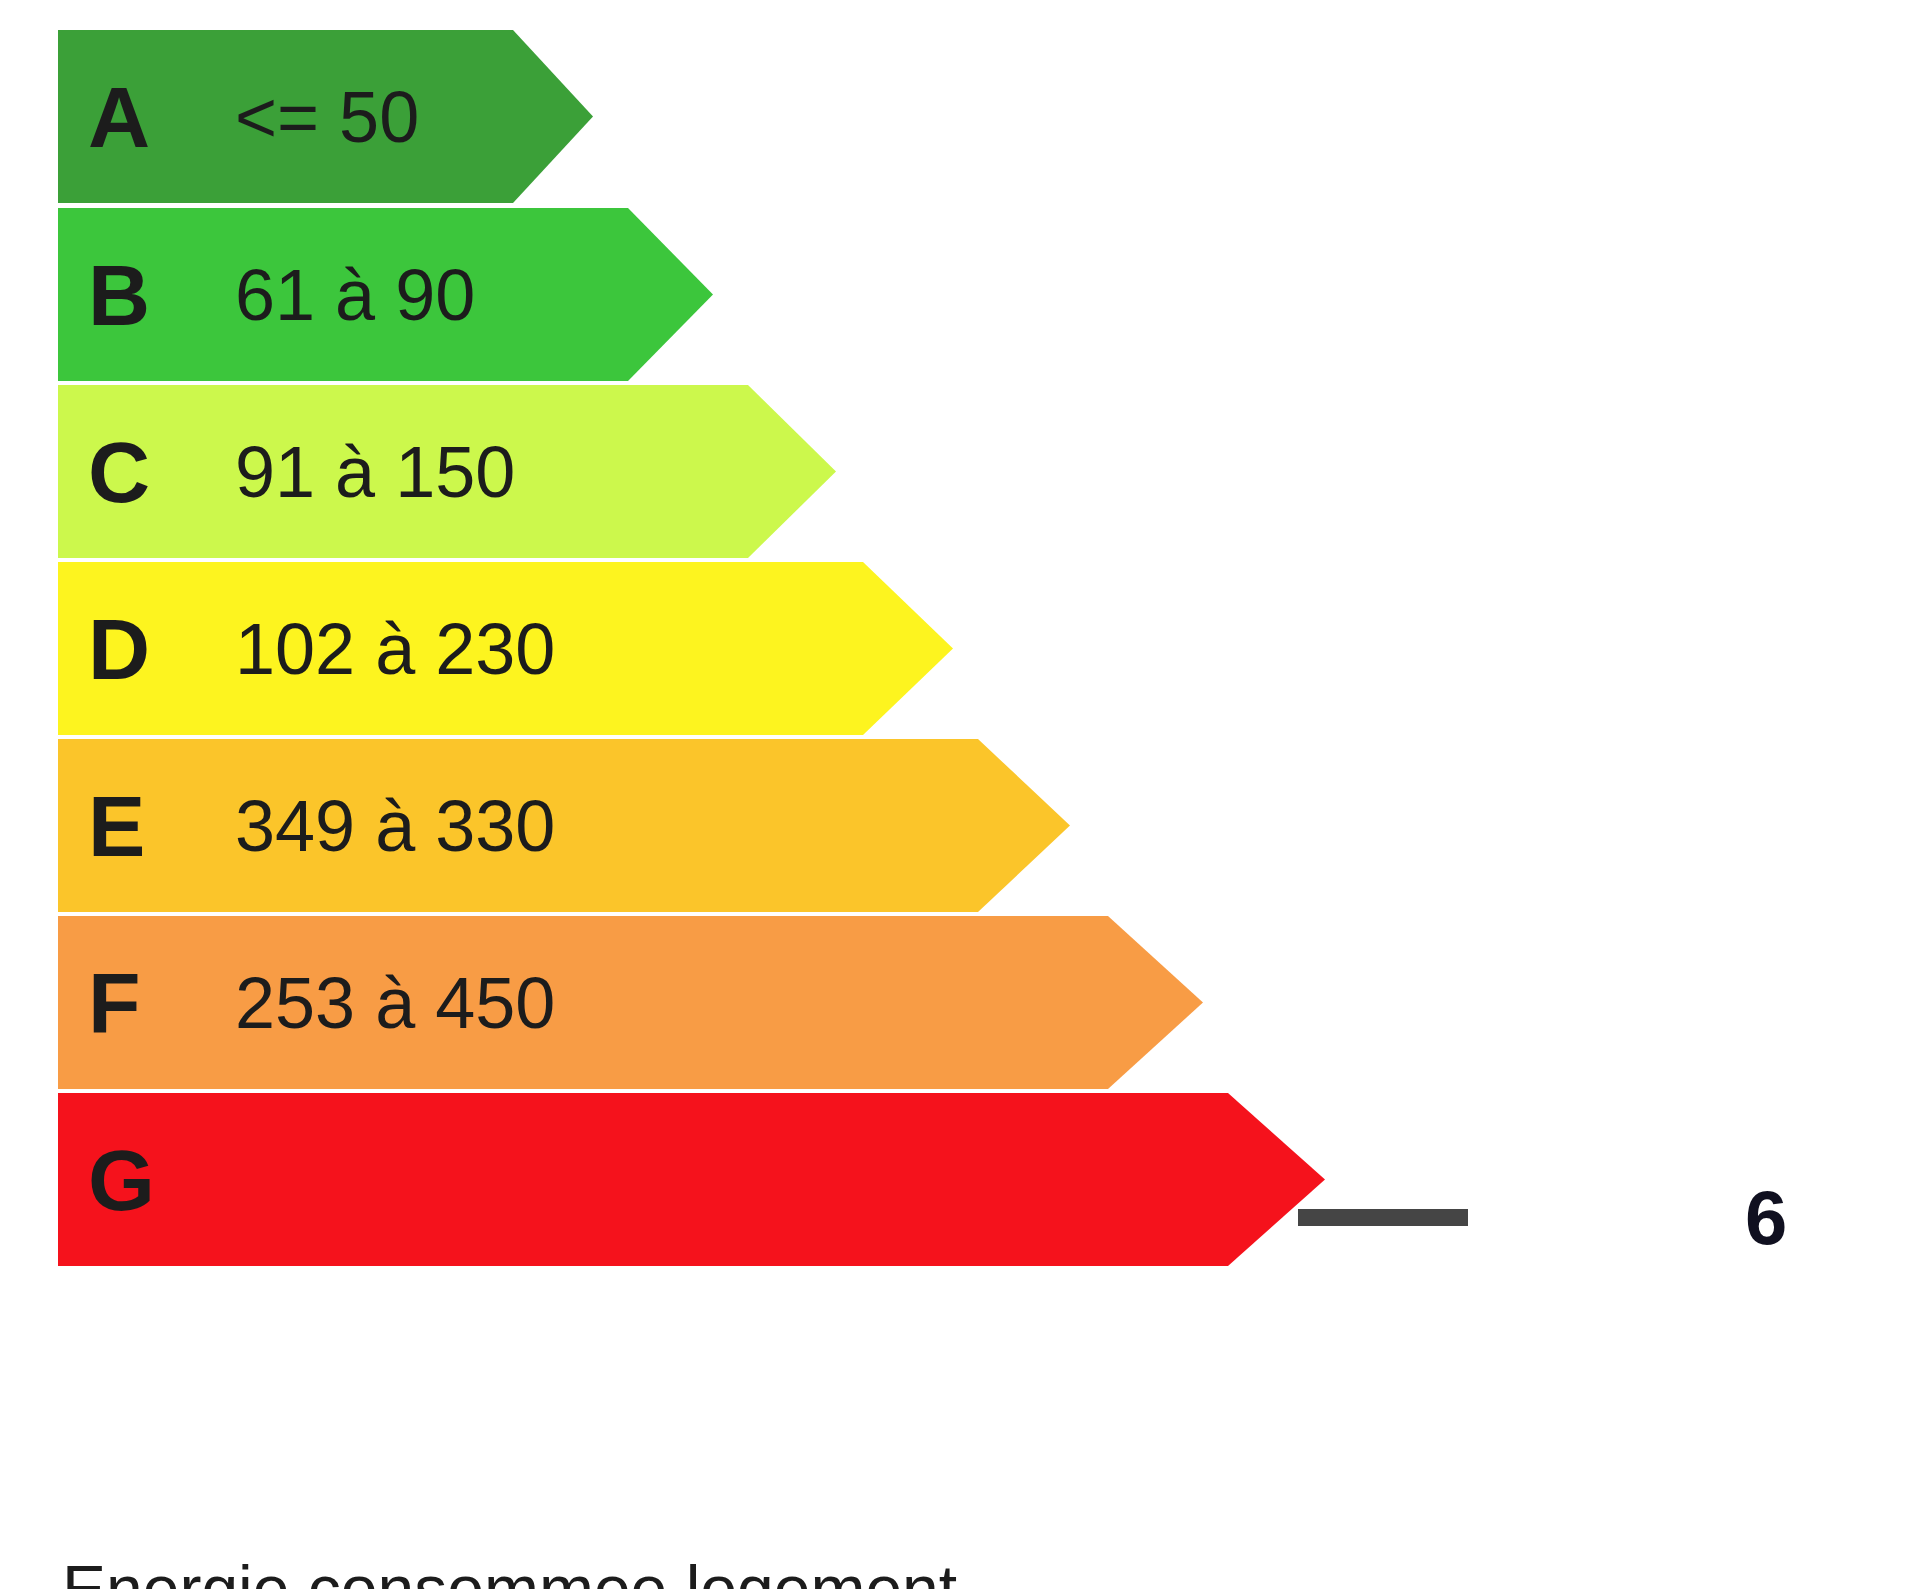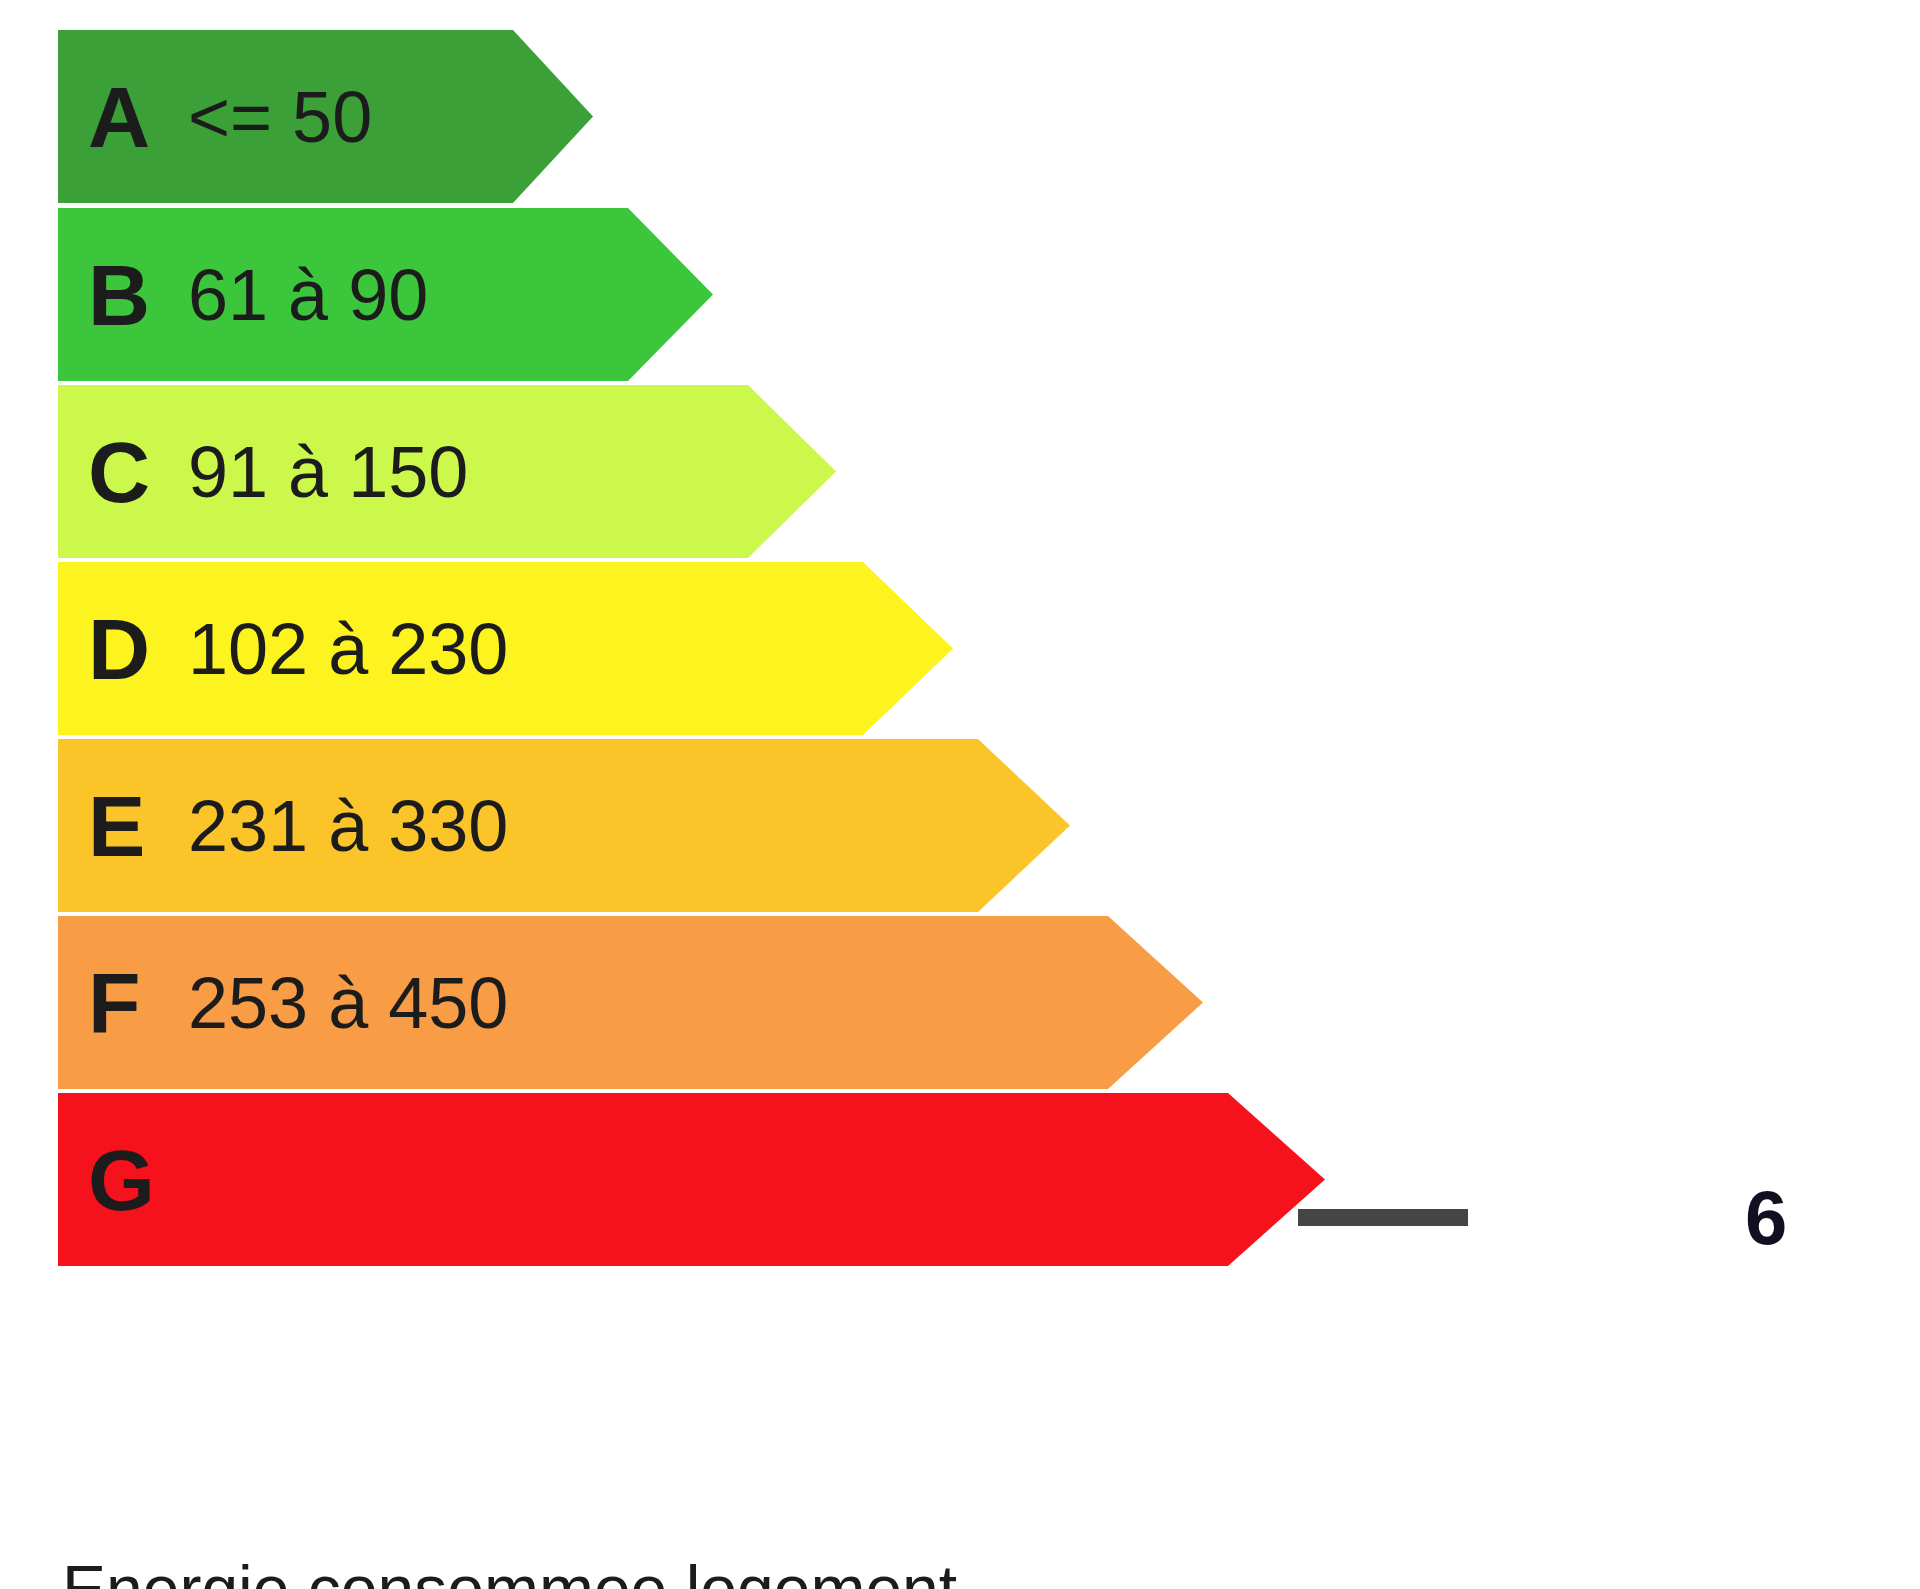--- a/index.html
+++ b/index.html
@@ -69,20 +69,21 @@
     font-weight: bold;
     line-height: 1;
     color: #1c1c1c;
   }
 
   .grade-range {
     font-size: 72px;
     line-height: 1;
     color: #1c1c1c;
     white-space: nowrap;
+    margin-left: 47px;
   }
 
   
   .marker-line {
     position: absolute;
     height: 17px;
     background: #454545;
   }
 
   .marker-value {
@@ -162,21 +163,21 @@
     </div>
 
     <div class="grade-row" style="top:739px; width:1012px;">
       <div class="grade-bar">
         <svg viewBox="0 0 1012 173" preserveAspectRatio="none" aria-hidden="true">
           <polygon points="0,0 920,0 1012,86.5 920,173 0,173" fill="#fbc52a"></polygon>
         </svg>
       </div>
       <div class="grade-labels">
         <span class="grade-letter">E</span>
-        <span class="grade-range">231 à 330</span>
+        <span class="grade-range">349 à 330</span>
       </div>
     </div>
 
     <div class="grade-row" style="top:916px; width:1145px;">
       <div class="grade-bar">
         <svg viewBox="0 0 1145 173" preserveAspectRatio="none" aria-hidden="true">
           <polygon points="0,0 1050,0 1145,86.5 1050,173 0,173" fill="#f89c45"></polygon>
         </svg>
       </div>
       <div class="grade-labels">

